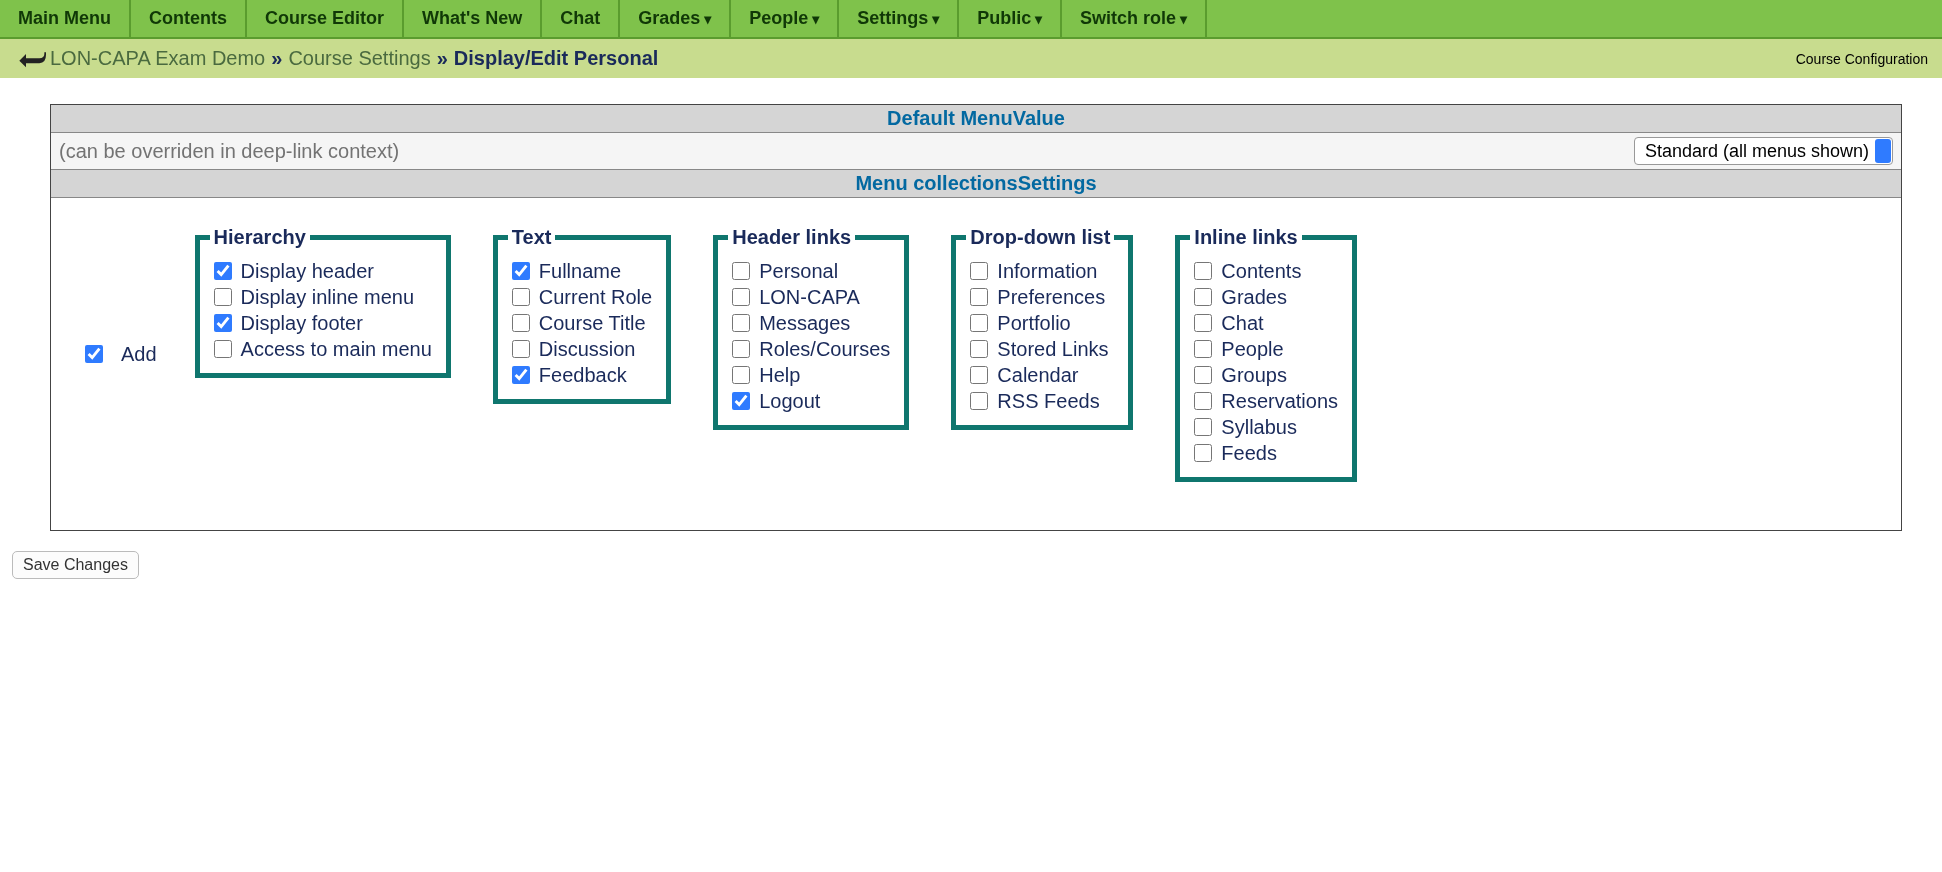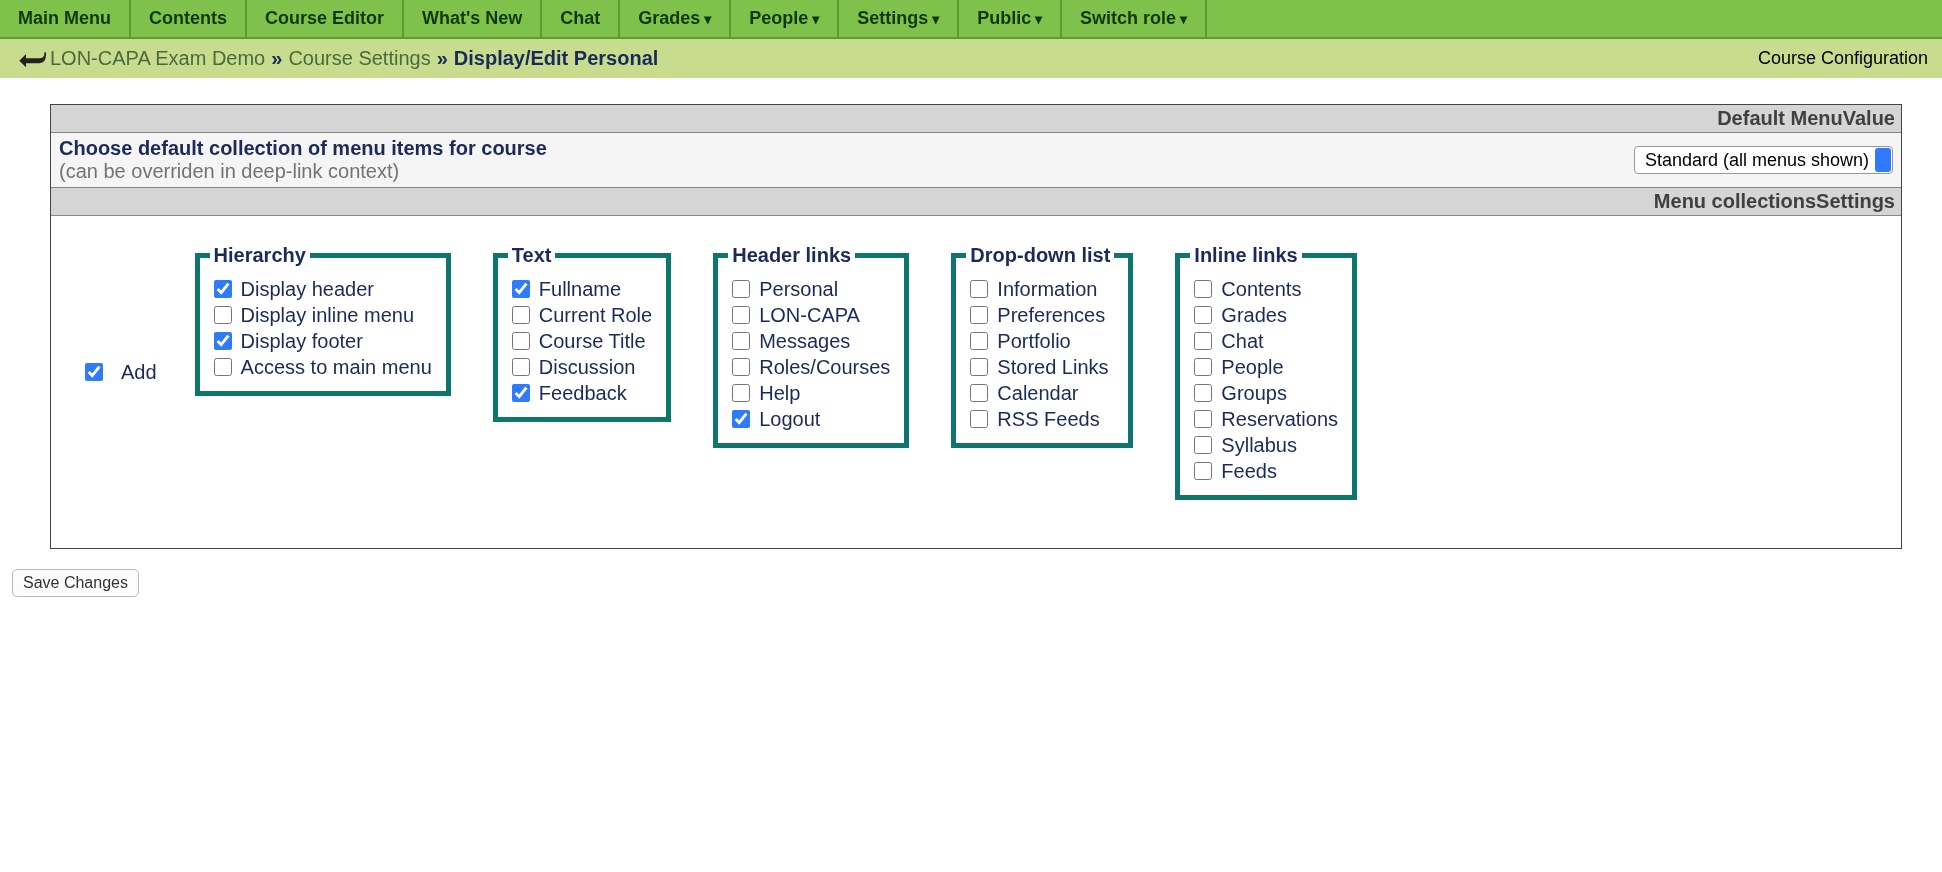--- a/index.html
+++ b/index.html
@@ -36,21 +36,21 @@
   }
   .subbar .backarrow {
     width: 34px; height: 20px;
     margin-right: 2px;
     display: inline-block;
   }
   .subbar .crumb { color: #4a6a3f; cursor: pointer; }
   .subbar .sep { color: #1a2a5a; font-weight: bold; padding: 0 6px; }
   .subbar .current { color: #1a2a5a; font-weight: bold; }
   .subbar .spacer { flex: 1; }
-  .subbar .pagetitle { color: #000; font-size: 18px; }
+  .subbar .pagetitle { color: #000; font-size: 14px; }
   .panel {
     margin: 26px 40px 10px 50px;
     border: 1px solid #444;
   }
   .panel-title {
     background: #c8dc8e;
     padding: 2px 6px;
     font-size: 26px;
     font-weight: bold;
     color: #0f3905;
@@ -68,25 +68,25 @@
     font-weight: bold;
     font-size: 14px;
     display: inline-flex;
     align-items: center;
     justify-content: center;
     cursor: pointer;
   }
   .hdrrow {
     background: #d5d5d5;
     display: flex;
-    justify-content: flex-end;
+    justify-content: center;
     padding: 2px 6px;
     font-size: 20px;
     font-weight: bold;
-    color: #404040;
+    color: #0369a1;
     border-bottom: 1px solid #888;
   }
   .descrow {
     background: #f5f5f5;
     display: flex;
     justify-content: space-between;
     align-items: center;
     padding: 4px 8px;
     border-bottom: 1px solid #888;
   }
@@ -209,21 +209,20 @@
 
 <div class="panel">
 
   <div class="hdrrow">
     <span>Default Menu</span>
     <span>Value</span>
   </div>
 
   <div class="descrow">
     <div class="desc">
-      <div class="main">Choose default collection of menu items for course</div>
       <div class="sub">(can be overriden in deep-link context)</div>
     </div>
     <div class="selectwrap">
       <select>
         <option>Standard (all menus shown)</option>
       </select>
       <div class="arrows">▲<br>▼</div>
     </div>
   </div>
 

